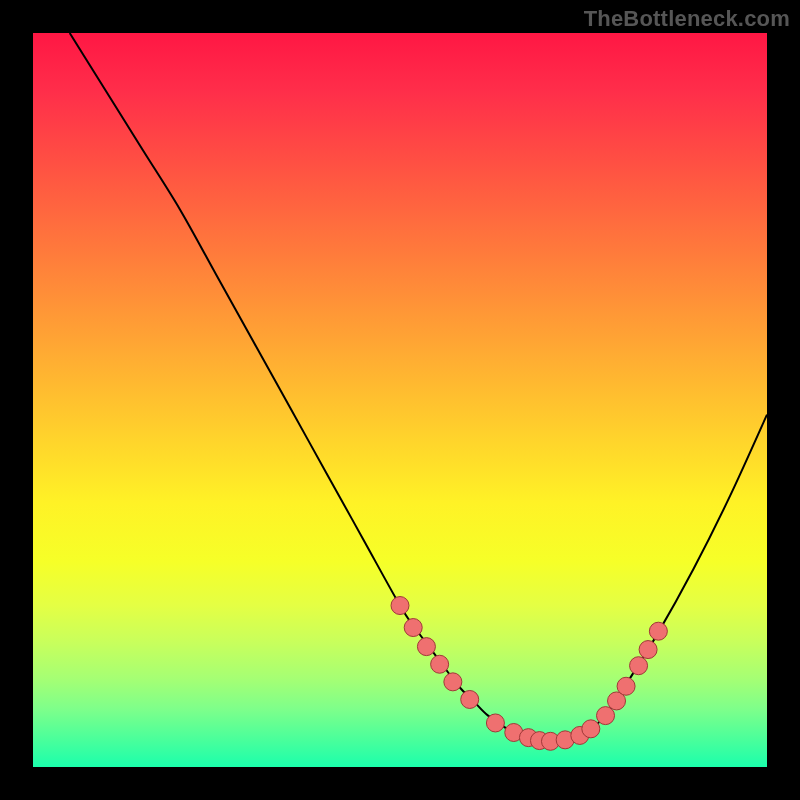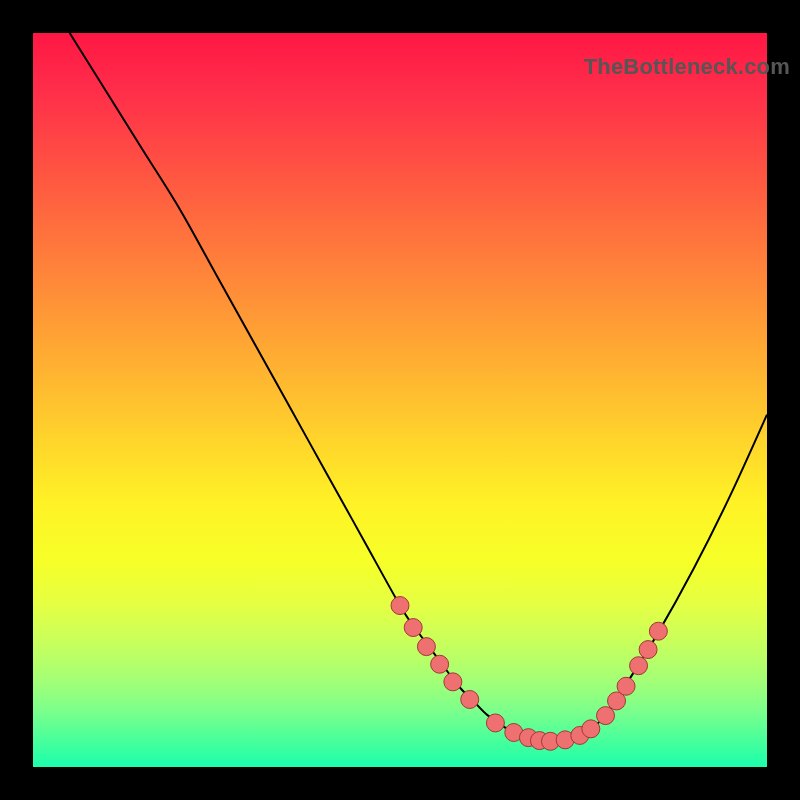--- a/index.html
+++ b/index.html
@@ -37,21 +37,20 @@
   }
   .watermark {
     position: absolute;
     top: 6px;
     right: 10px;
     font-family: Arial, sans-serif;
     font-size: 22px;
     font-weight: bold;
     color: #565656;
     letter-spacing: 0.2px;
-    margin-top: 48px;
   }
   svg {
     position: absolute;
     left: 0;
     top: 0;
   }
 </style>
 </head>
 <body>
 

